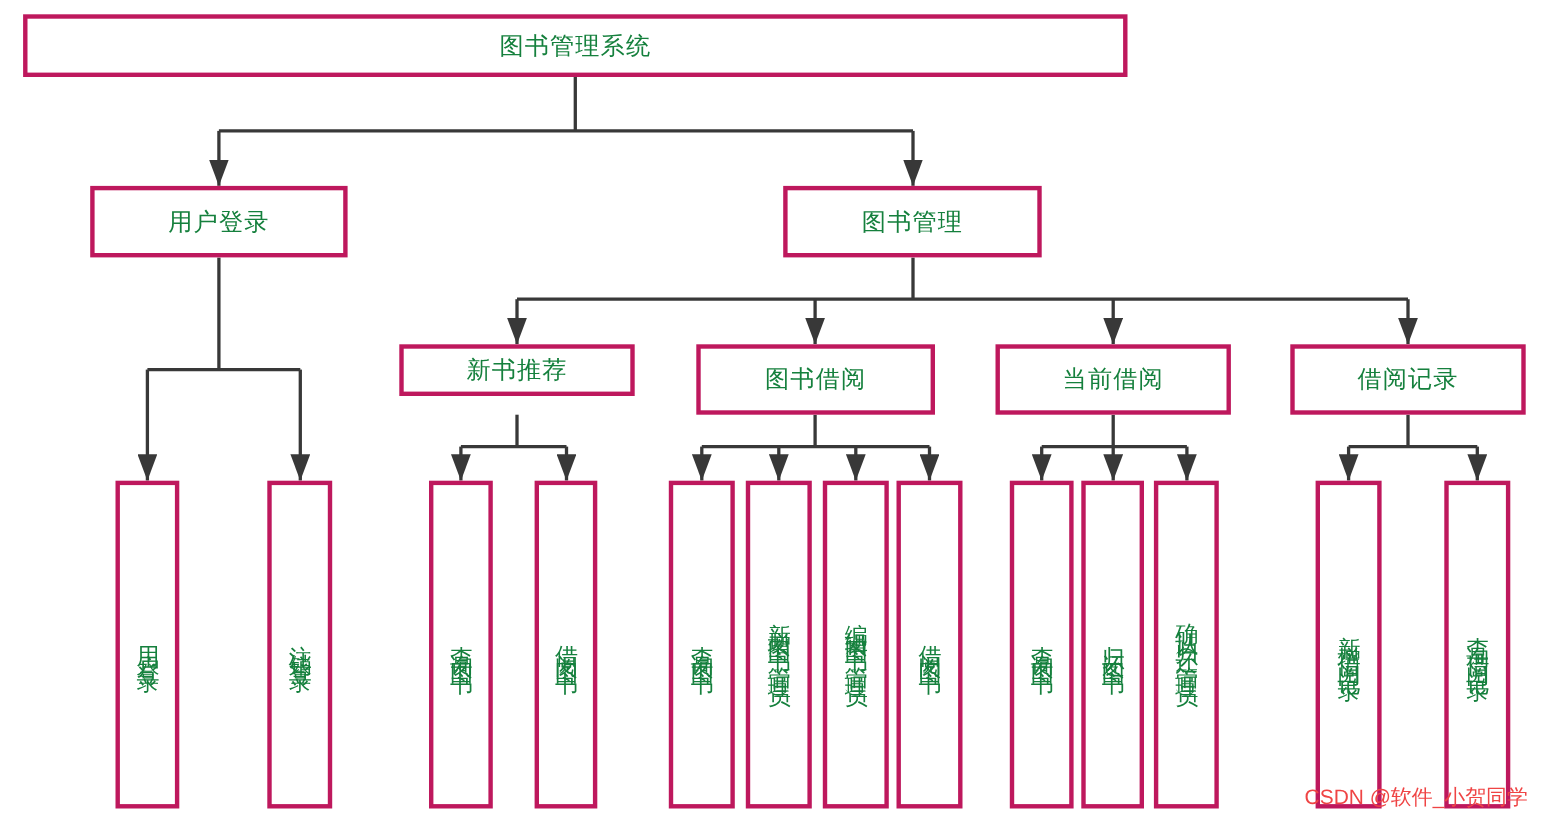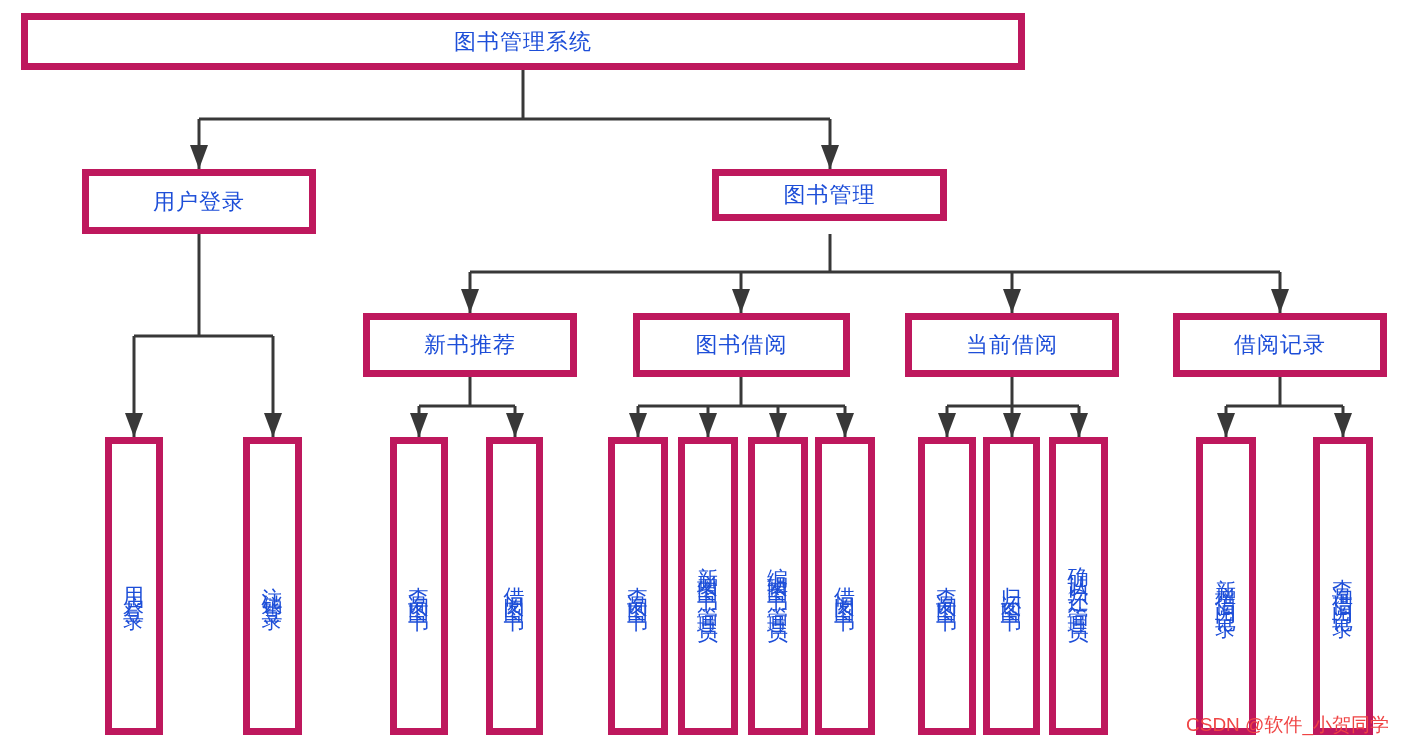--- a/index.html
+++ b/index.html
@@ -13,45 +13,45 @@
   }
   .wires {
     position: absolute;
     left: 0; top: 0;
     width: 1405px; height: 747px;
     pointer-events: none;
   }
   .node {
     position: absolute;
     box-sizing: border-box;
-    border: 7px solid #be185d;
+    border: 4px solid #be185d;
     background: #ffffff;
     display: flex;
     align-items: center;
     justify-content: center;
-    color: #1d4ed8;
+    color: #15803d;
   }
   .node .hlabel {
     font-size: 22px;
     letter-spacing: 1px;
     white-space: nowrap;
   }
   .leaf .vlabel {
     writing-mode: vertical-rl;
     text-orientation: mixed;
     font-size: 21px;
     letter-spacing: 8px;
     line-height: 1;
     white-space: nowrap;
   }
   
   .n-root           { left: 21px;   top: 13px;  width: 1004px; height: 57px; }
   .n-user-login     { left: 82px;   top: 169px; width: 234px;  height: 65px; }
-  .n-book-mgmt      { left: 712px;  top: 169px; width: 235px;  height: 52px; }
-  .n-new-book       { left: 363px;  top: 313px; width: 214px;  height: 64px; }
+  .n-book-mgmt      { left: 712px;  top: 169px; width: 235px;  height: 65px; }
+  .n-new-book       { left: 363px;  top: 313px; width: 214px;  height: 47px; }
   .n-book-borrow    { left: 633px;  top: 313px; width: 217px;  height: 64px; }
   .n-current-borrow { left: 905px;  top: 313px; width: 214px;  height: 64px; }
   .n-borrow-record  { left: 1173px; top: 313px; width: 214px;  height: 64px; }
   .leaf { top: 437px; height: 298px; }
   .lf-a { left: 105px;  width: 58px; }
   .lf-b { left: 243px;  width: 59px; }
   .lf-c { left: 390px;  width: 58px; }
   .lf-d { left: 486px;  width: 57px; }
   .lf-e { left: 608px;  width: 60px; }
   .lf-f { left: 678px;  width: 60px; }

